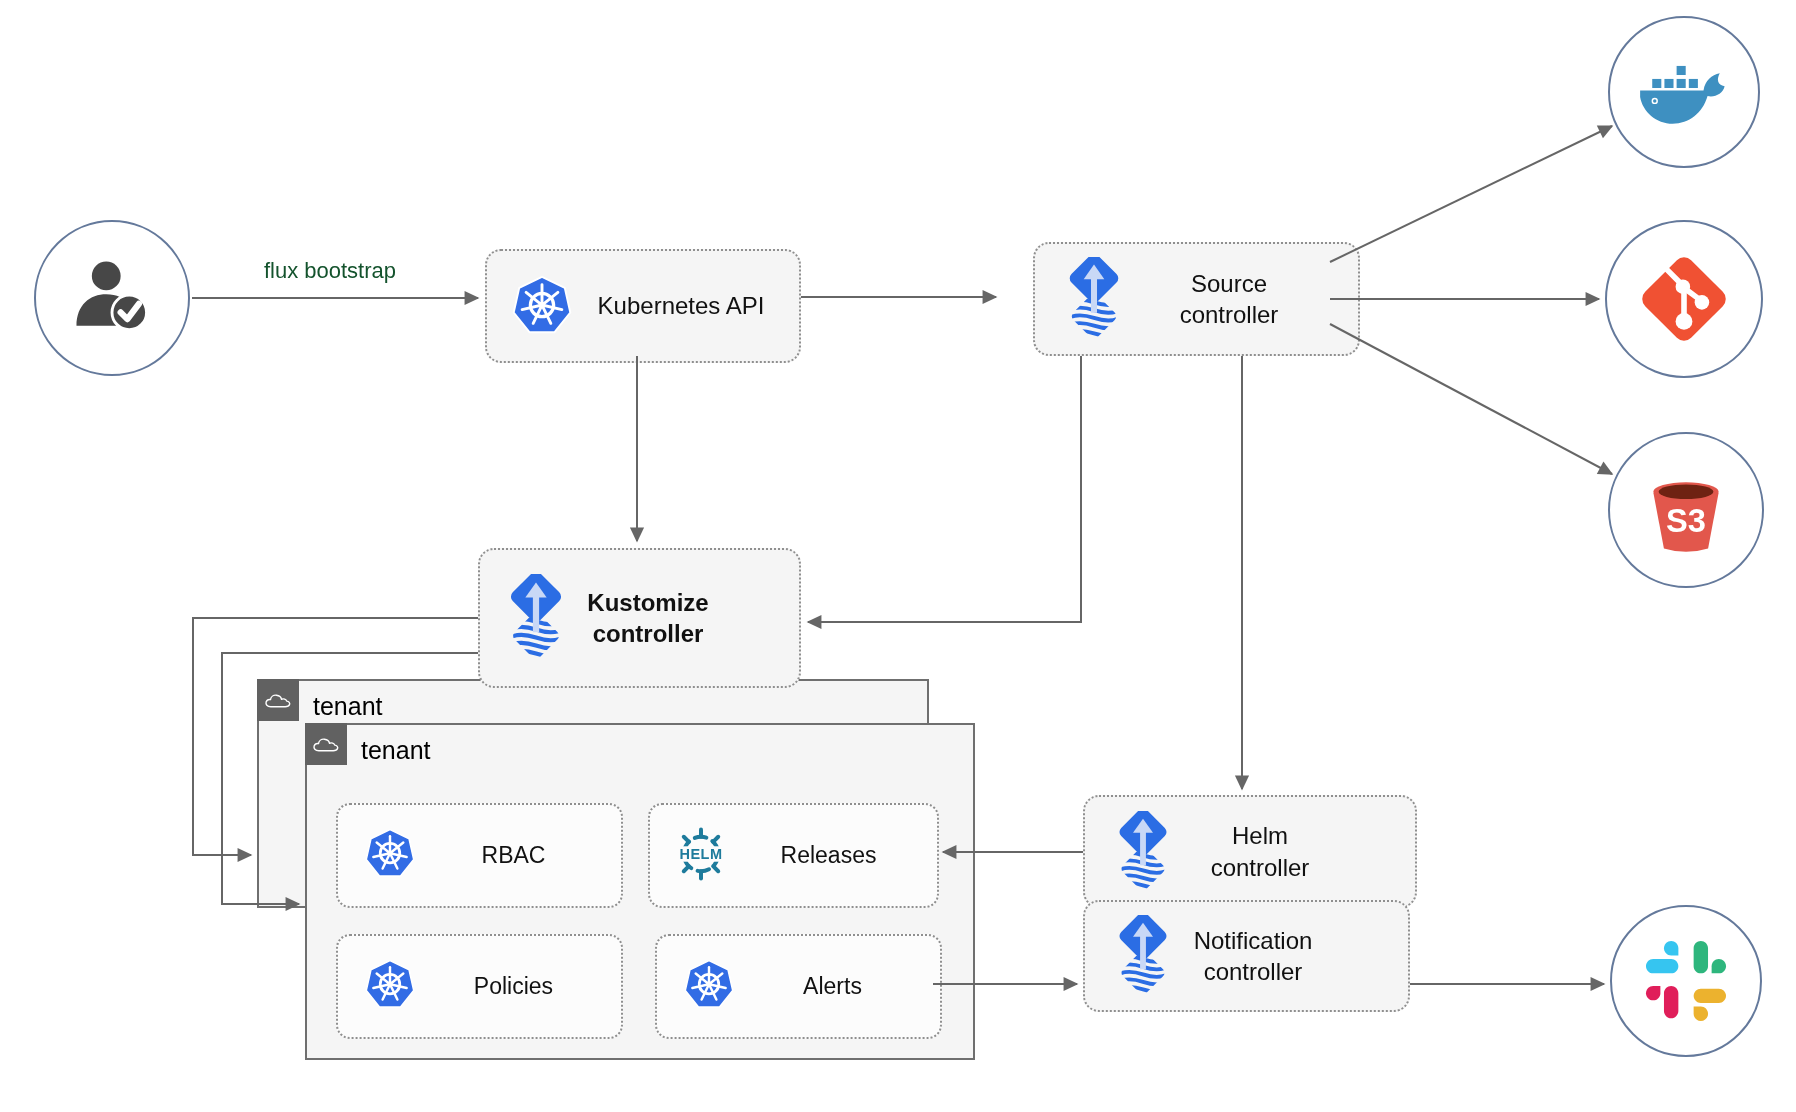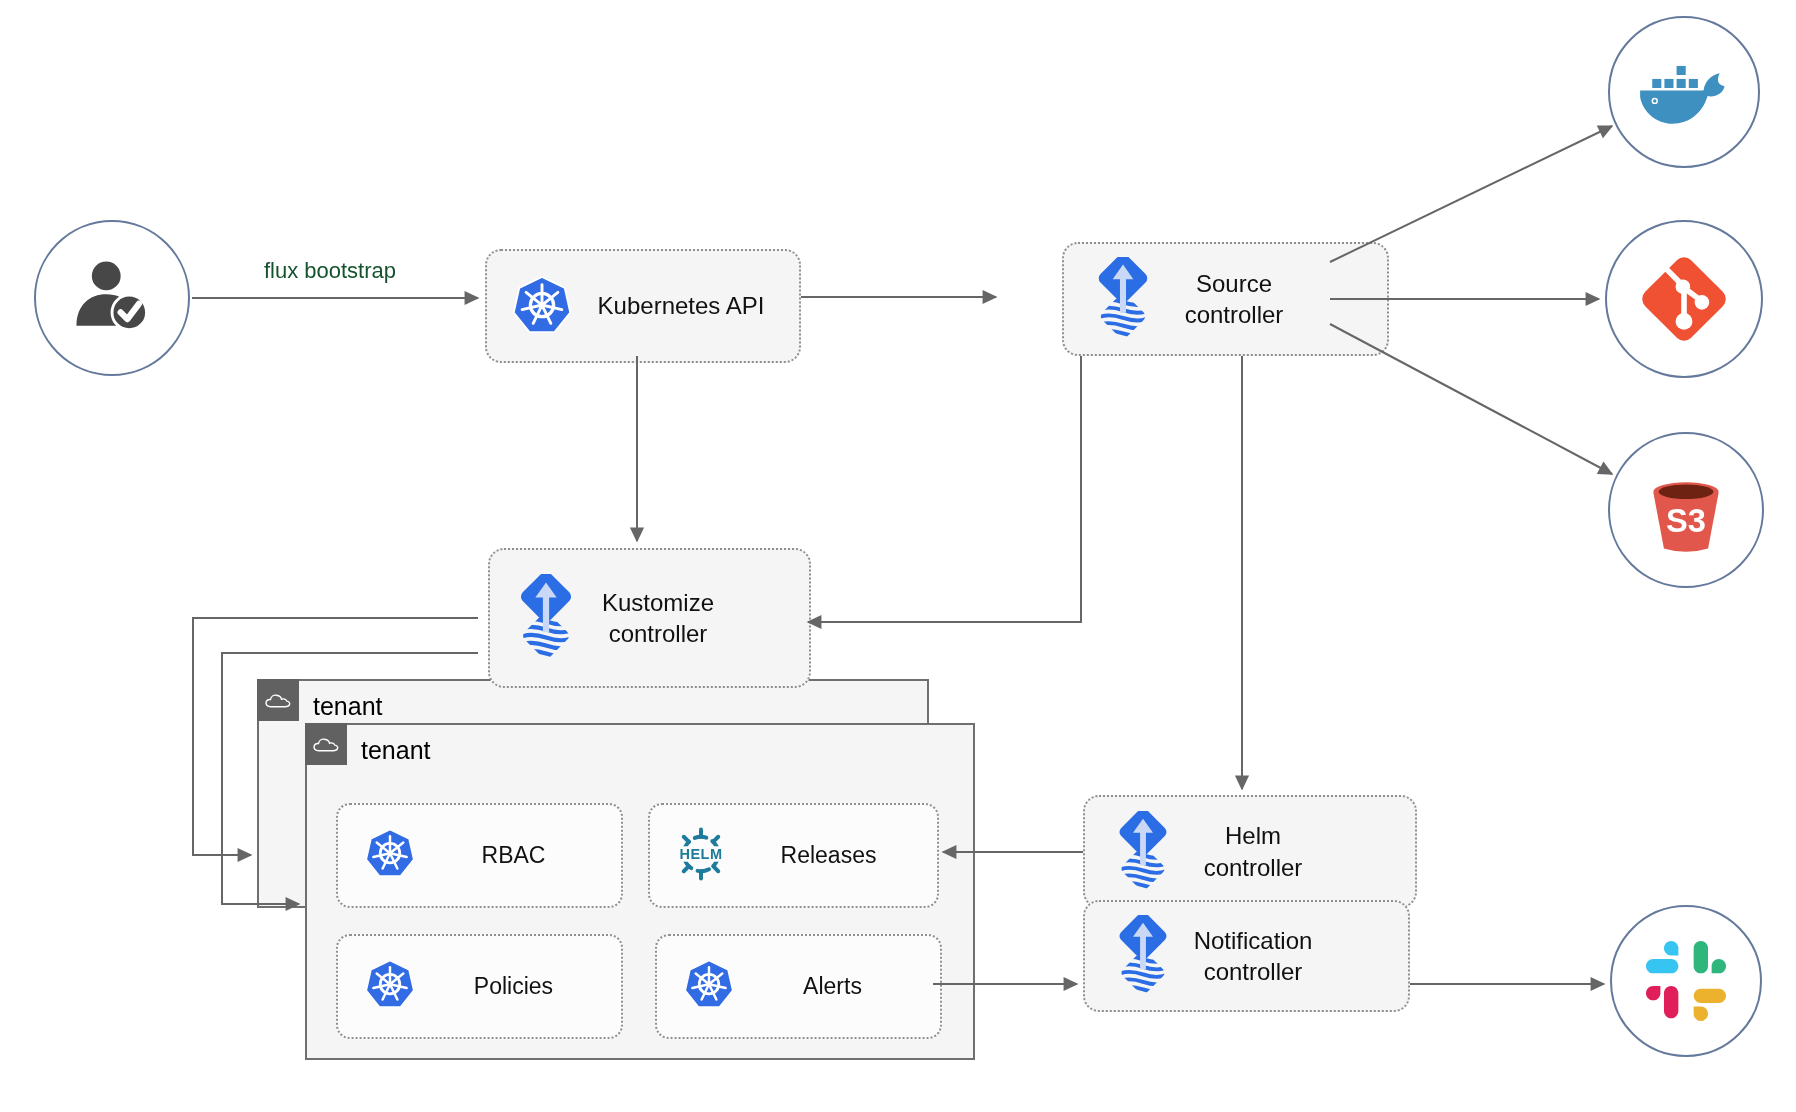--- a/index.html
+++ b/index.html
@@ -219,39 +219,39 @@
     <span class="icon-wrap">
       <svg width="62" height="62">
           <use href="#sym-k8s"></use>
         </svg>
       </span>
     <span class="node-label">
         <span>Kubernetes API</span>
       </span>
   </div>
 
-  <div class="node lbl-wrap" style="left:1062px;top:242px;width:327px;height:114px;padding-left:28px;">
+  <div class="node lbl-wrap" style="left:1033px;top:242px;width:327px;height:114px;padding-left:28px;gap:24px;">
     <span class="icon-wrap">
       <svg width="62" height="84">
           <use href="#sym-flux"></use>
         </svg>
       </span>
     <span class="node-label"><span>Source controller</span></span>
   </div>
 
-  <div class="node lbl-wrap" style="left:488px;top:548px;width:323px;height:140px;padding-left:24px;">
+  <div class="node lbl-wrap" style="left:478px;top:548px;width:323px;height:140px;padding-left:24px;font-weight:bold;">
     <span class="icon-wrap">
       <svg width="64" height="88">
           <use href="#sym-flux"></use>
         </svg>
       </span>
     <span class="node-label"><span>Kustomize controller</span></span>
   </div>
 
-  <div class="node lbl-wrap" style="left:1083px;top:795px;width:334px;height:113px;padding-left:28px;">
+  <div class="node lbl-wrap" style="left:1083px;top:795px;width:334px;height:113px;padding-left:28px;gap:7px;">
     <span class="icon-wrap">
       <svg width="60" height="82">
           <use href="#sym-flux"></use>
         </svg>
       </span>
     <span class="node-label"><span>Helm controller</span></span>
   </div>
 
   <div class="node lbl-wrap" style="left:1083px;top:900px;width:327px;height:112px;padding-left:28px;">
     <span class="icon-wrap">

